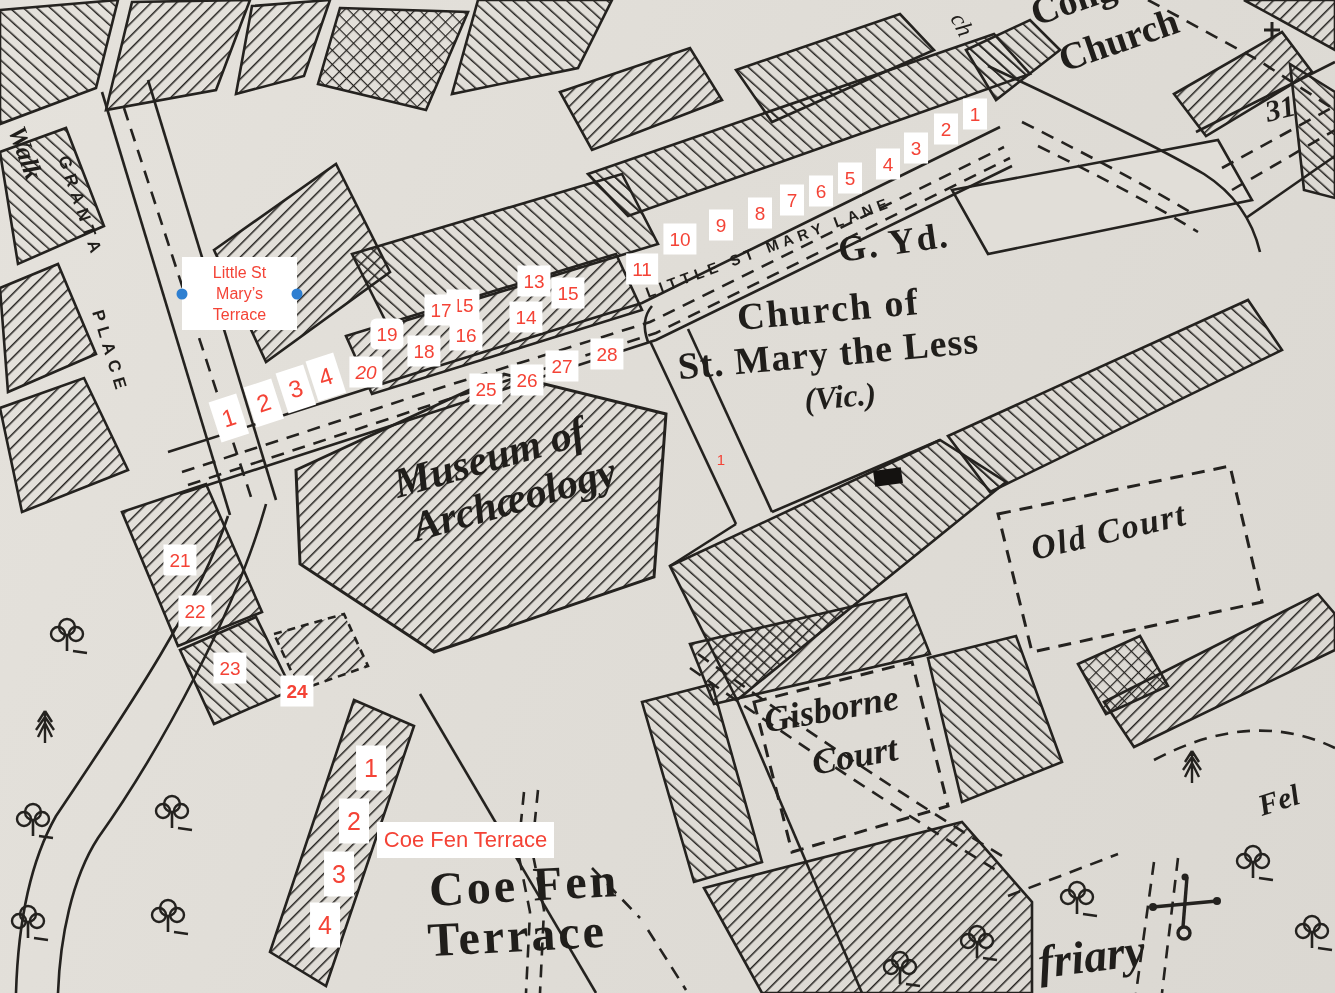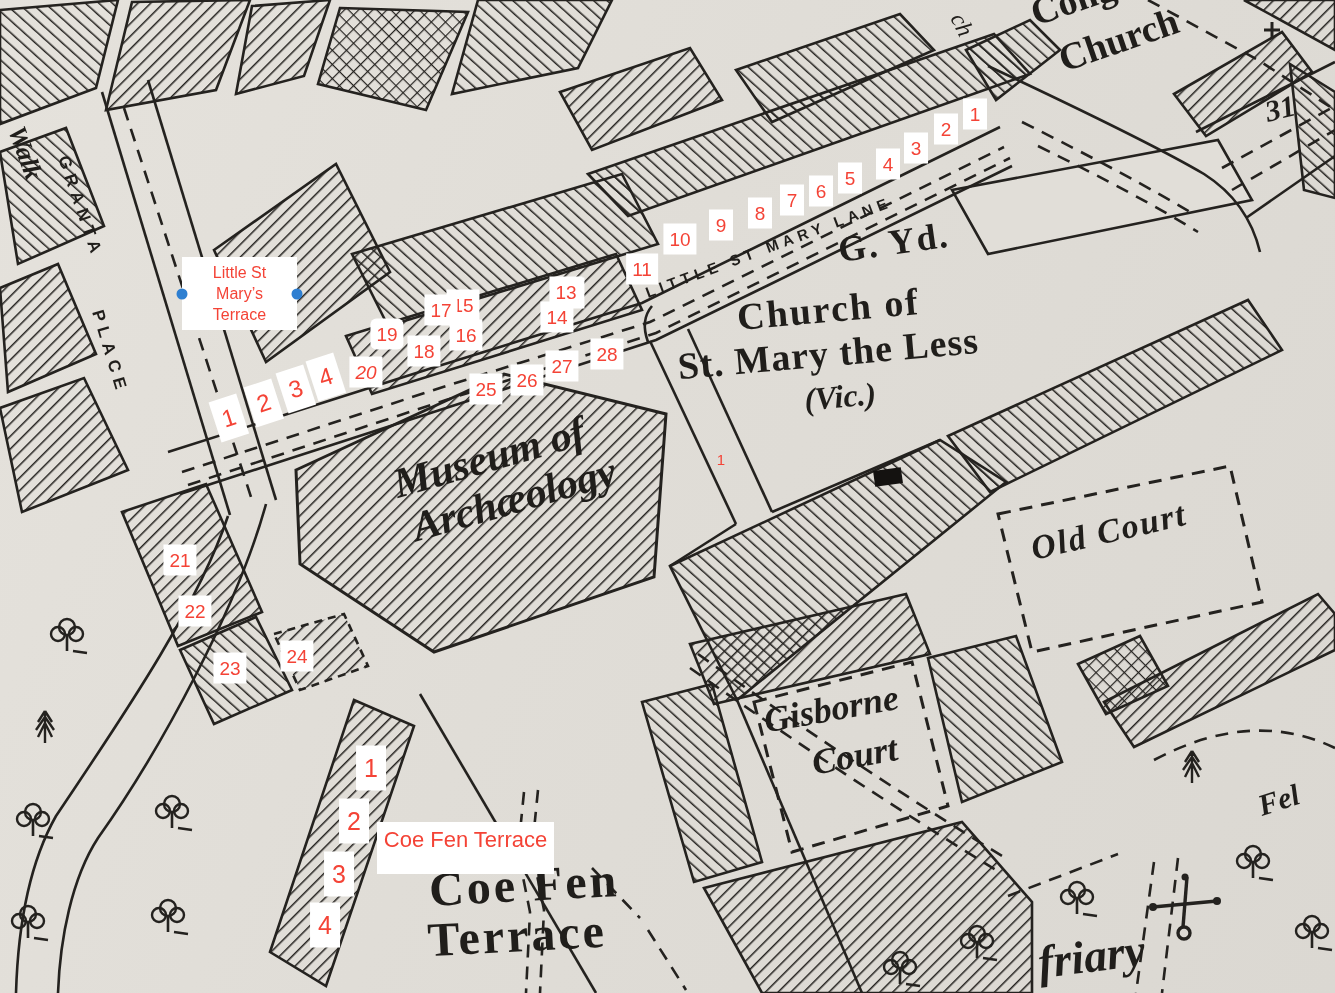--- a/index.html
+++ b/index.html
@@ -15,21 +15,21 @@
           font-family:"Liberation Sans","DejaVu Sans",sans-serif;}
   .marker-small{font-size:19px;padding:6px 6px;min-width:12px;}
   .marker-tilted{font-size:24px;padding:9px 8px;transform:translate(-50%,-50%) rotate(-18deg);}
   .marker-coefen{font-size:25px;padding:10px 8px;}
   .marker-plain{position:absolute;color:var(--red);font-size:15px;line-height:1;
           transform:translate(-50%,-50%);font-family:"Liberation Sans",sans-serif;}
   .label-box{position:absolute;background:#fff;color:var(--red);text-align:center;
           font-family:"Liberation Sans","DejaVu Sans",sans-serif;}
   #lsm-label{left:182px;top:257px;width:115px;height:73px;font-size:16px;line-height:21px;
           display:flex;flex-direction:column;justify-content:center;}
-  #coefen-label{left:377px;top:822px;width:177px;height:52px;font-size:22px;line-height:36px;}
+  #coefen-label{left:377px;top:822px;width:177px;height:36px;font-size:22px;line-height:36px;}
   .handle{position:absolute;width:11px;height:11px;border-radius:50%;background:var(--blue);
           top:50%;transform:translate(-50%,-50%);}
   .handle-left{left:0;} .handle-right{left:100%;}
 </style>
 </head>
 <body>
 
 <div id="stage">
 
 <svg id="map-svg" width="1335" height="993" viewBox="0 0 1335 993">
@@ -210,32 +210,32 @@
         <div class="marker marker-small" style="left: 916px; top: 148px;">3</div>
         <div class="marker marker-small" style="left: 888px; top: 164px;">4</div>
         <div class="marker marker-small" style="left: 850px; top: 178px;">5</div>
         <div class="marker marker-small" style="left: 821px; top: 191px;">6</div>
         <div class="marker marker-small" style="left: 792px; top: 200px;">7</div>
         <div class="marker marker-small" style="left: 760px; top: 213px;">8</div>
         <div class="marker marker-small" style="left: 721px; top: 225px;">9</div>
         <div class="marker marker-small" style="left: 680px; top: 239px;">10</div>
         <div class="marker marker-small" style="left: 642px; top: 257px; margin-top: 12px;">11</div>
         <div class="marker marker-small" style="left: 568px; top: 293px;">15</div>
-        <div class="marker marker-small" style="left: 534px; top: 292px; margin-left: 32px;">13</div>
-        <div class="marker marker-small" style="left: 526px; top: 317px; margin-left: 31px;">14</div>
+        <div class="marker marker-small" style="left: 534px; top: 281px;">13</div>
+        <div class="marker marker-small" style="left: 526px; top: 317px;">14</div>
         <div class="marker marker-small" style="left: 463px; top: 305px;">15</div>
         <div class="marker marker-small" style="left: 466px; top: 335px;">16</div>
         <div class="marker marker-small" style="left: 441px; top: 310px;">17</div>
         <div class="marker marker-small" style="left: 424px; top: 343px; margin-top: 8px;">18</div>
         <div class="marker marker-small" style="left: 387px; top: 334px; border-radius: 6px;">19</div>
         <div class="marker marker-small" style="left: 366px; top: 372px; font-style: italic;">20</div>
         <div class="marker marker-small" style="left: 180px; top: 560px;">21</div>
         <div class="marker marker-small" style="left: 195px; top: 611px;">22</div>
         <div class="marker marker-small" style="left: 230px; top: 668px;">23</div>
-        <div class="marker marker-small" style="left: 297px; top: 656px;">24</div>
+        <div class="marker marker-small" style="left: 297px; top: 691px; font-weight: bold;">24</div>
         <div class="marker marker-small" style="left: 486px; top: 389px;">25</div>
         <div class="marker marker-small" style="left: 527px; top: 380px;">26</div>
         <div class="marker marker-small" style="left: 562px; top: 366px;">27</div>
         <div class="marker marker-small" style="left: 607px; top: 354px;">28</div>
         <div class="marker marker-tilted" style="left: 229px; top: 418px;">1</div>
         <div class="marker marker-tilted" style="left: 264px; top: 403px;">2</div>
         <div class="marker marker-tilted" style="left: 296px; top: 389px;">3</div>
         <div class="marker marker-tilted" style="left: 326px; top: 377px;">4</div>
         <div class="marker marker-coefen" style="left: 371px; top: 768px;">1</div>
         <div class="marker marker-coefen" style="left: 354px; top: 821px;">2</div>

